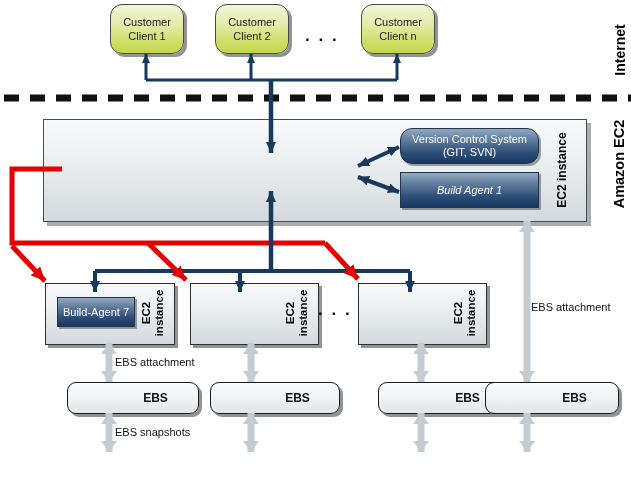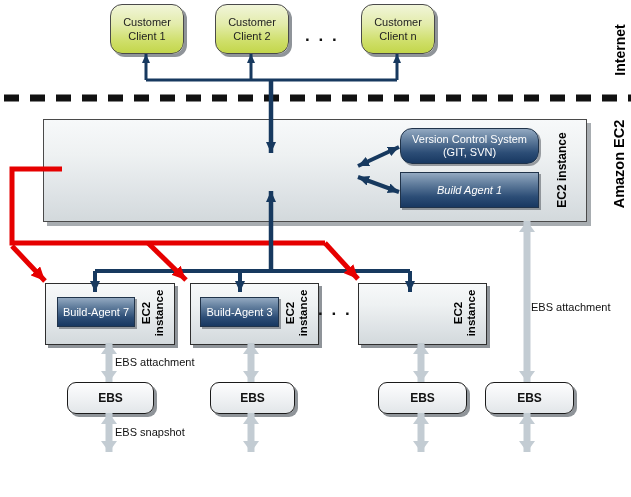--- a/index.html
+++ b/index.html
@@ -19,21 +19,21 @@
         text-align:center;font-size:11px;line-height:13px;}
   
   .client{background:linear-gradient(180deg,#f1f5d9 0%,#e3ecab 40%,#cfdf6a 75%,#c3d64b 100%);
           border:1px solid #4a4a4a;box-shadow:3px 3px 0 #8f9499;color:#222;
           display:flex;align-items:center;justify-content:center;text-align:center;
           font-size:11px;line-height:14px;}
   
   .store{background:linear-gradient(180deg,#fdfdfe 0%,#f0f2f4 50%,#e2e6e9 100%);
          border:1.5px solid #1a1a1a;border-radius:9px;box-shadow:3px 3px 0 #8f9499;
          display:flex;align-items:center;justify-content:center;flex-direction:column;
-         font-weight:bold;color:#111;text-align:center;}
+         font-weight:bold;color:#111;text-align:center;padding-left:45px;}
   .vlabel{display:flex;align-items:center;justify-content:center;text-align:center;
           font-weight:bold;color:#000;transform:rotate(-90deg);}
   .note{font-size:11px;color:#111;}
   .dots{font-size:17px;font-weight:bold;color:#111;letter-spacing:2px;}
   svg{pointer-events:none;}
 </style>
 </head>
 <body>
 
 <div id="stage">
@@ -123,21 +123,20 @@
       <path d="M421,413 V452" marker-start="url(#mGray)" marker-end="url(#mGray)"></path>
       <path d="M527,413 V452" marker-start="url(#mGray)" marker-end="url(#mGray)"></path>
     </g>
   </svg>
 
   <div class="abs dark ml" style="left:400px;top:128px;width:137px;height:34px;z-index:3;">Version Control System
 (GIT, SVN)</div>
   <div class="abs dark" style="left:400px;top:172px;width:137px;height:34px;z-index:3;font-style:italic;">Build Agent 1</div>
 
   <div class="abs dark" style="left:57px;top:297px;width:76px;height:28px;z-index:3;">Build-Agent 7</div>
-  <div class="abs dark" style="left:200px;top:297px;width:77px;height:28px;z-index:3;">Build-Agent 3</div>
   <div class="abs dots" style="left:318px;top:300px;z-index:3;">. . .</div>
 
   <div class="abs vlabel" style="left:587px;top:41px;width:66px;height:18px;font-size:14px;">Internet</div>
   <div class="abs vlabel" style="left:571px;top:154px;width:96px;height:20px;font-size:14.5px;">Amazon EC2</div>
   <div class="abs vlabel" style="left:507px;top:162px;width:110px;height:16px;font-size:12px;z-index:3;">EC2 instance</div>
 
   <div class="abs vlabel" style="left:125px;top:299px;width:56px;height:28px;font-size:11.5px;line-height:13px;z-index:3;">
     <div>
         <div>EC2</div>
          <div>instance</div>
@@ -150,16 +149,16 @@
       </div>
   </div>
   <div class="abs vlabel" style="left:437px;top:299px;width:56px;height:28px;font-size:11.5px;line-height:13px;z-index:3;">
     <div>
         <div>EC2</div>
          <div>instance</div>
       </div>
   </div>
 
   <div class="abs note" style="left:115px;top:356px;">EBS attachment</div>
-  <div class="abs note" style="left:115px;top:426px;">EBS snapshot</div>
+  <div class="abs note" style="left:115px;top:426px;">EBS snapshots</div>
   <div class="abs note" style="left:531px;top:301px;">EBS attachment</div>
 
 </div>
 
 </body></html>

